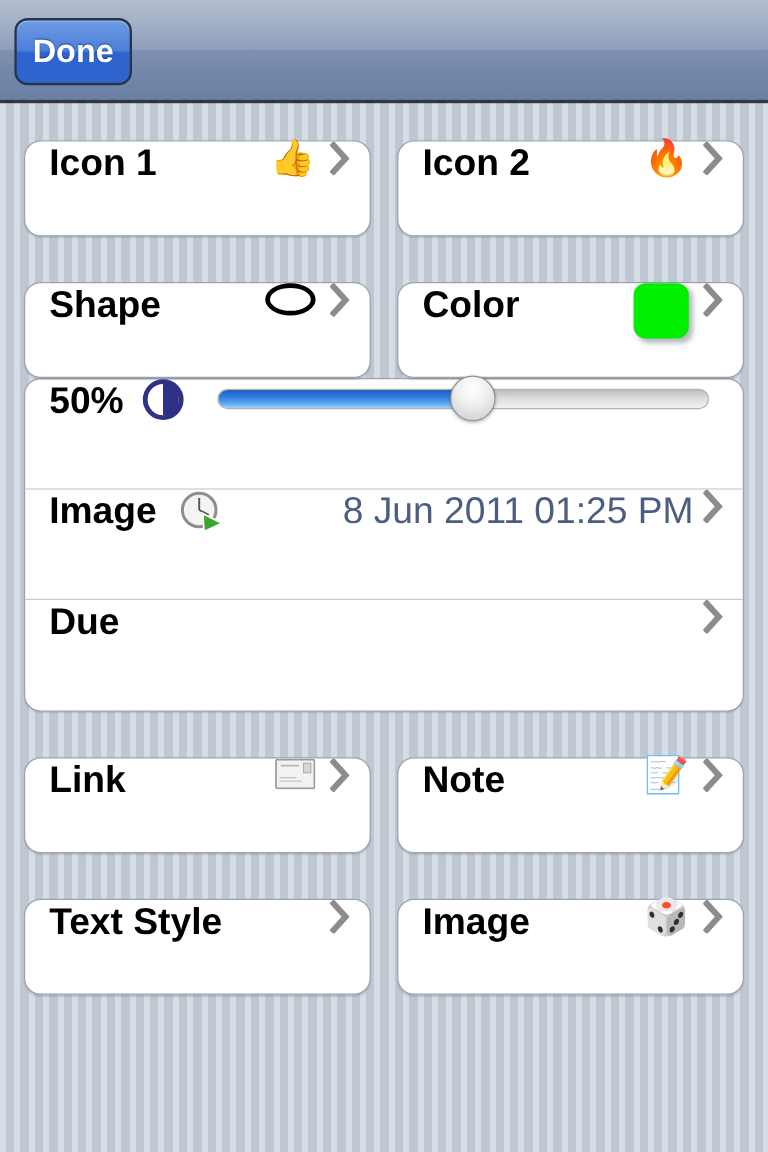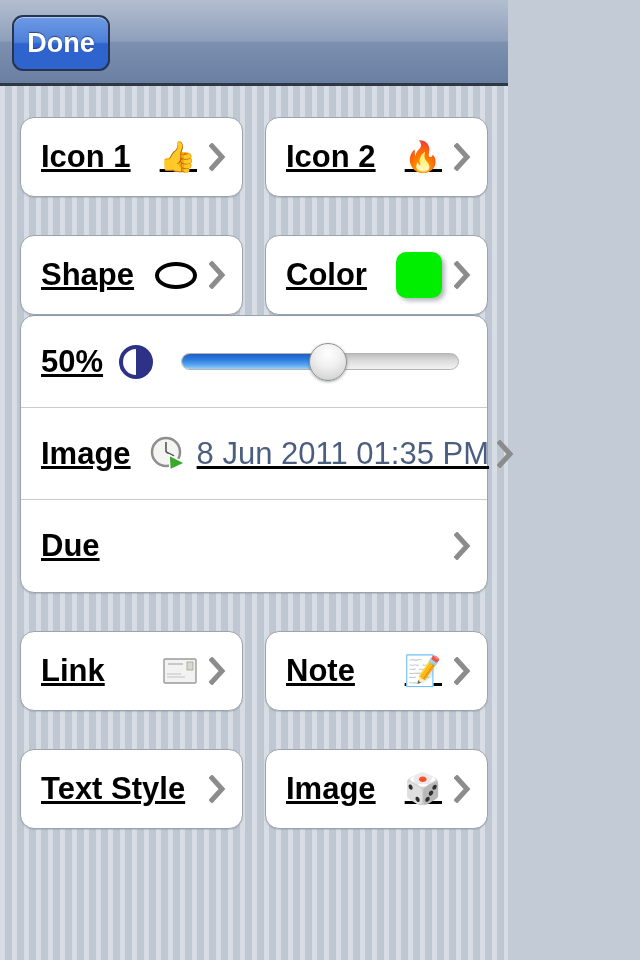--- a/index.html
+++ b/index.html
@@ -9,31 +9,30 @@
   body {
     width: 640px;
     height: 960px;
     overflow: hidden;
     font-family: "Liberation Sans", sans-serif;
     background: #c3cbd6;
   }
 
   #screen {
     position: relative;
-    width: 508px;
+    width: 640px;
     height: 960px;
     background-color: #c6ced8;
     background-image: repeating-linear-gradient(
       to right,
       rgba(255,255,255,0.30) 0px,
       rgba(255,255,255,0.30) 5px,
       rgba(150,163,180,0.16) 5px,
       rgba(150,163,180,0.16) 12px
     );
-    text-decoration: underline;
   }
 
   
   .navbar {
     position: relative;
     height: 86px;
     box-sizing: border-box;
     background: linear-gradient(to bottom,
         #b3becf 0%,
         #a3b0c6 22%,
@@ -104,21 +103,21 @@
   .card.half {
     flex: 1 1 0;
     height: 80px;
   }
   .card.full {
     width: 100%;
   }
 
   .cell {
     display: flex;
-    align-items: center;
+    align-items: flex-start;
     height: 100%;
     padding: 0 16px 0 20px;
     box-sizing: border-box;
     cursor: pointer;
   }
   .cell.tall { height: 92px; }
   .cell.divider { border-bottom: 1px solid #c8ccd1; }
 
   .cell-label {
     font-size: 31px;
@@ -326,21 +325,21 @@
           <div class="icon-clock-wrap">
             <svg width="38" height="38" viewBox="0 0 38 38">
               <circle cx="17" cy="17" r="14" fill="#f4f4f2" stroke="#8e8e8e" stroke-width="2.5"></circle>
               <line x1="17" y1="17" x2="17" y2="7" stroke="#555" stroke-width="1.6"></line>
               <line x1="17" y1="17" x2="25" y2="21" stroke="#555" stroke-width="1.6"></line>
               <path d="M20 20 L36 28 L21 35 Z" fill="#3aa82c" stroke="#ffffff" stroke-width="1.5"></path>
             </svg>
           </div>
         </div>
         <div class="spacer"></div>
-        <div class="cell-value">8 Jun 2011 01:35 PM</div>
+        <div class="cell-value">8 Jun 2011 01:25 PM</div>
         <div class="chevron">
           <svg width="17" height="28" viewBox="0 0 17 28">
               <path d="M3 3 L13 14 L3 25" fill="none" stroke="#8c8c8c" stroke-width="5" stroke-linecap="square"></path>
             </svg>
         </div>
       </div>
 
       <div class="cell tall">
         <div class="cell-label">Due</div>
         <div class="spacer"></div>

